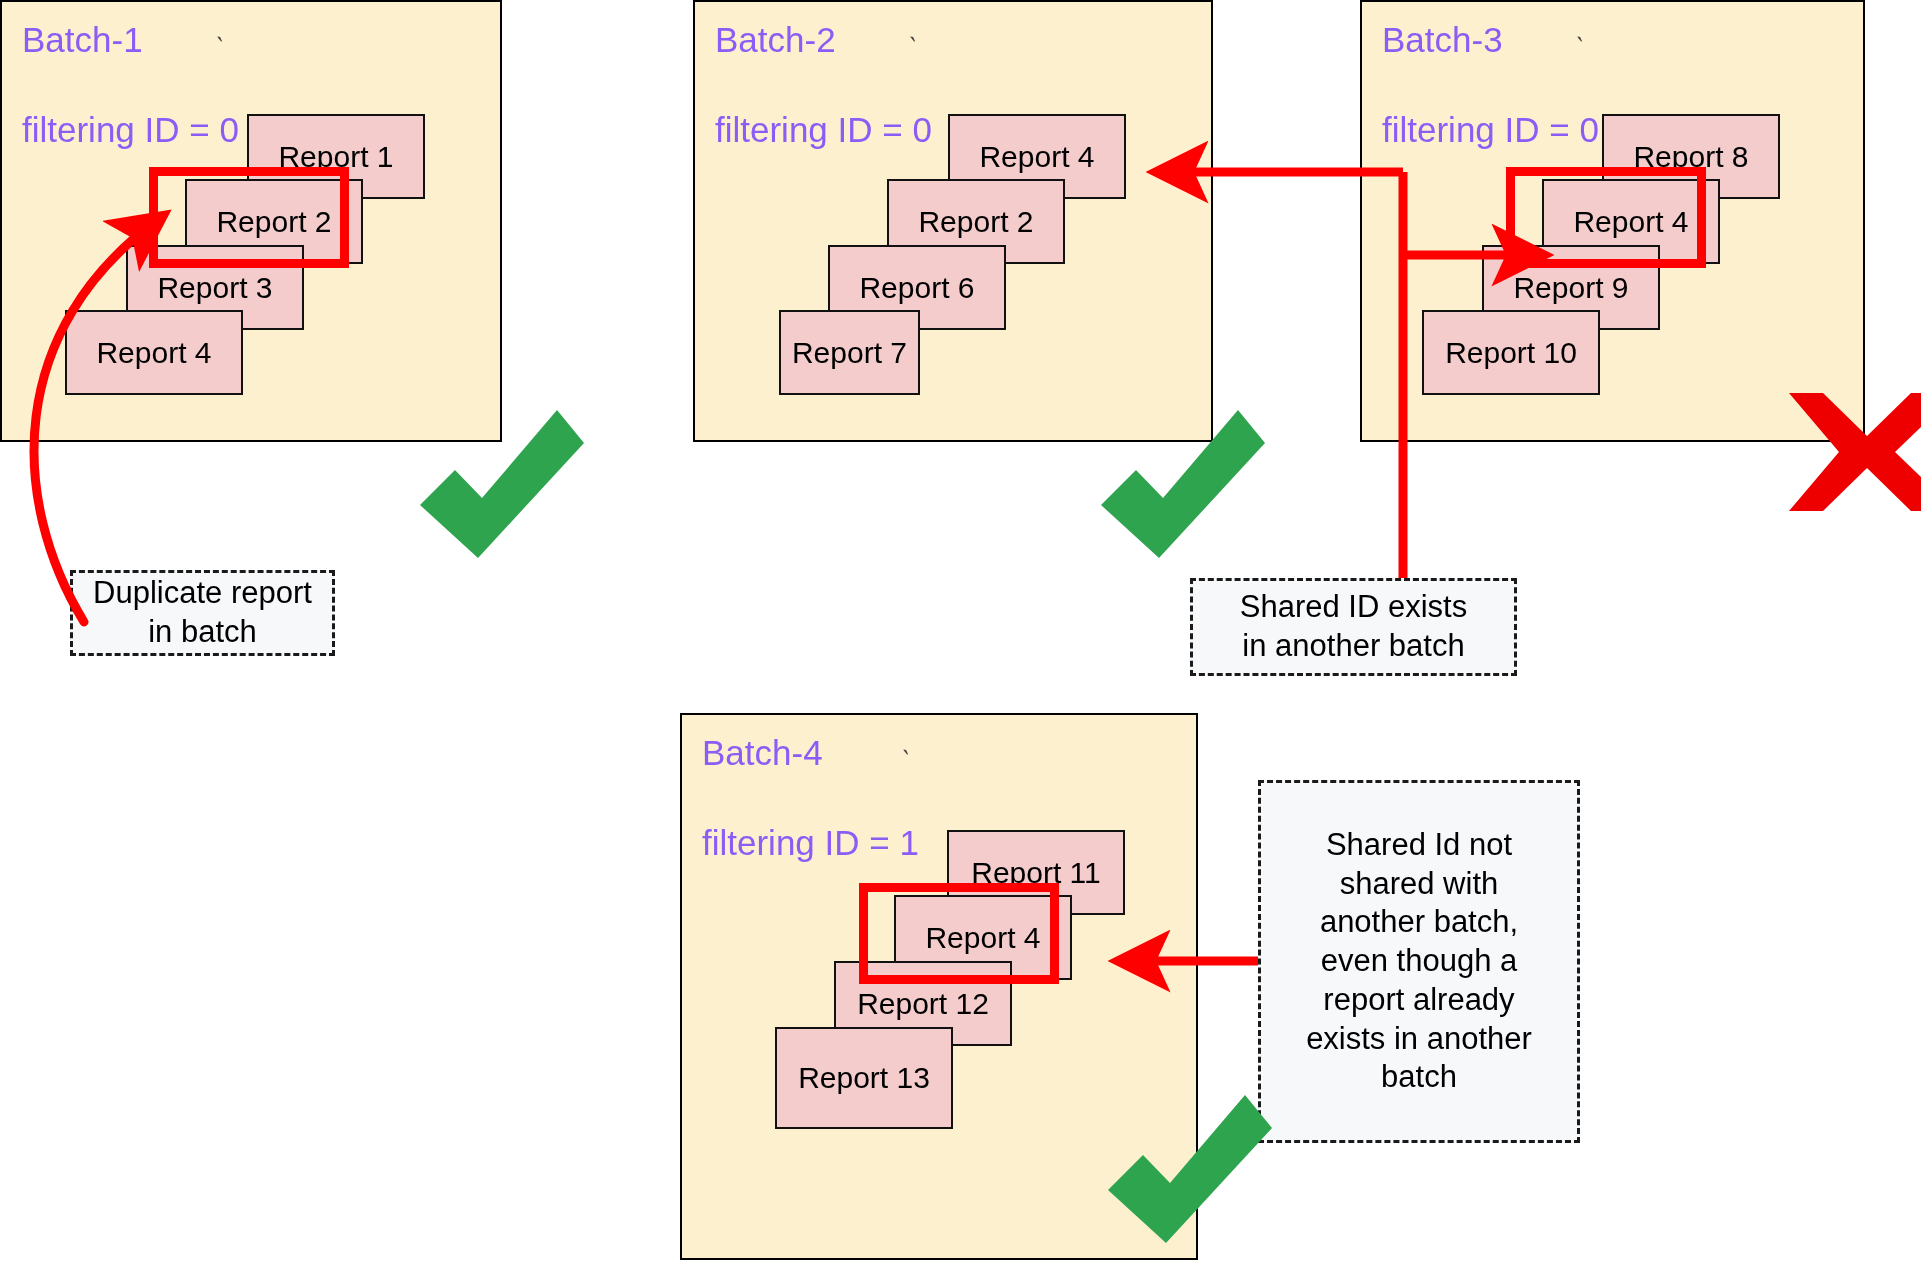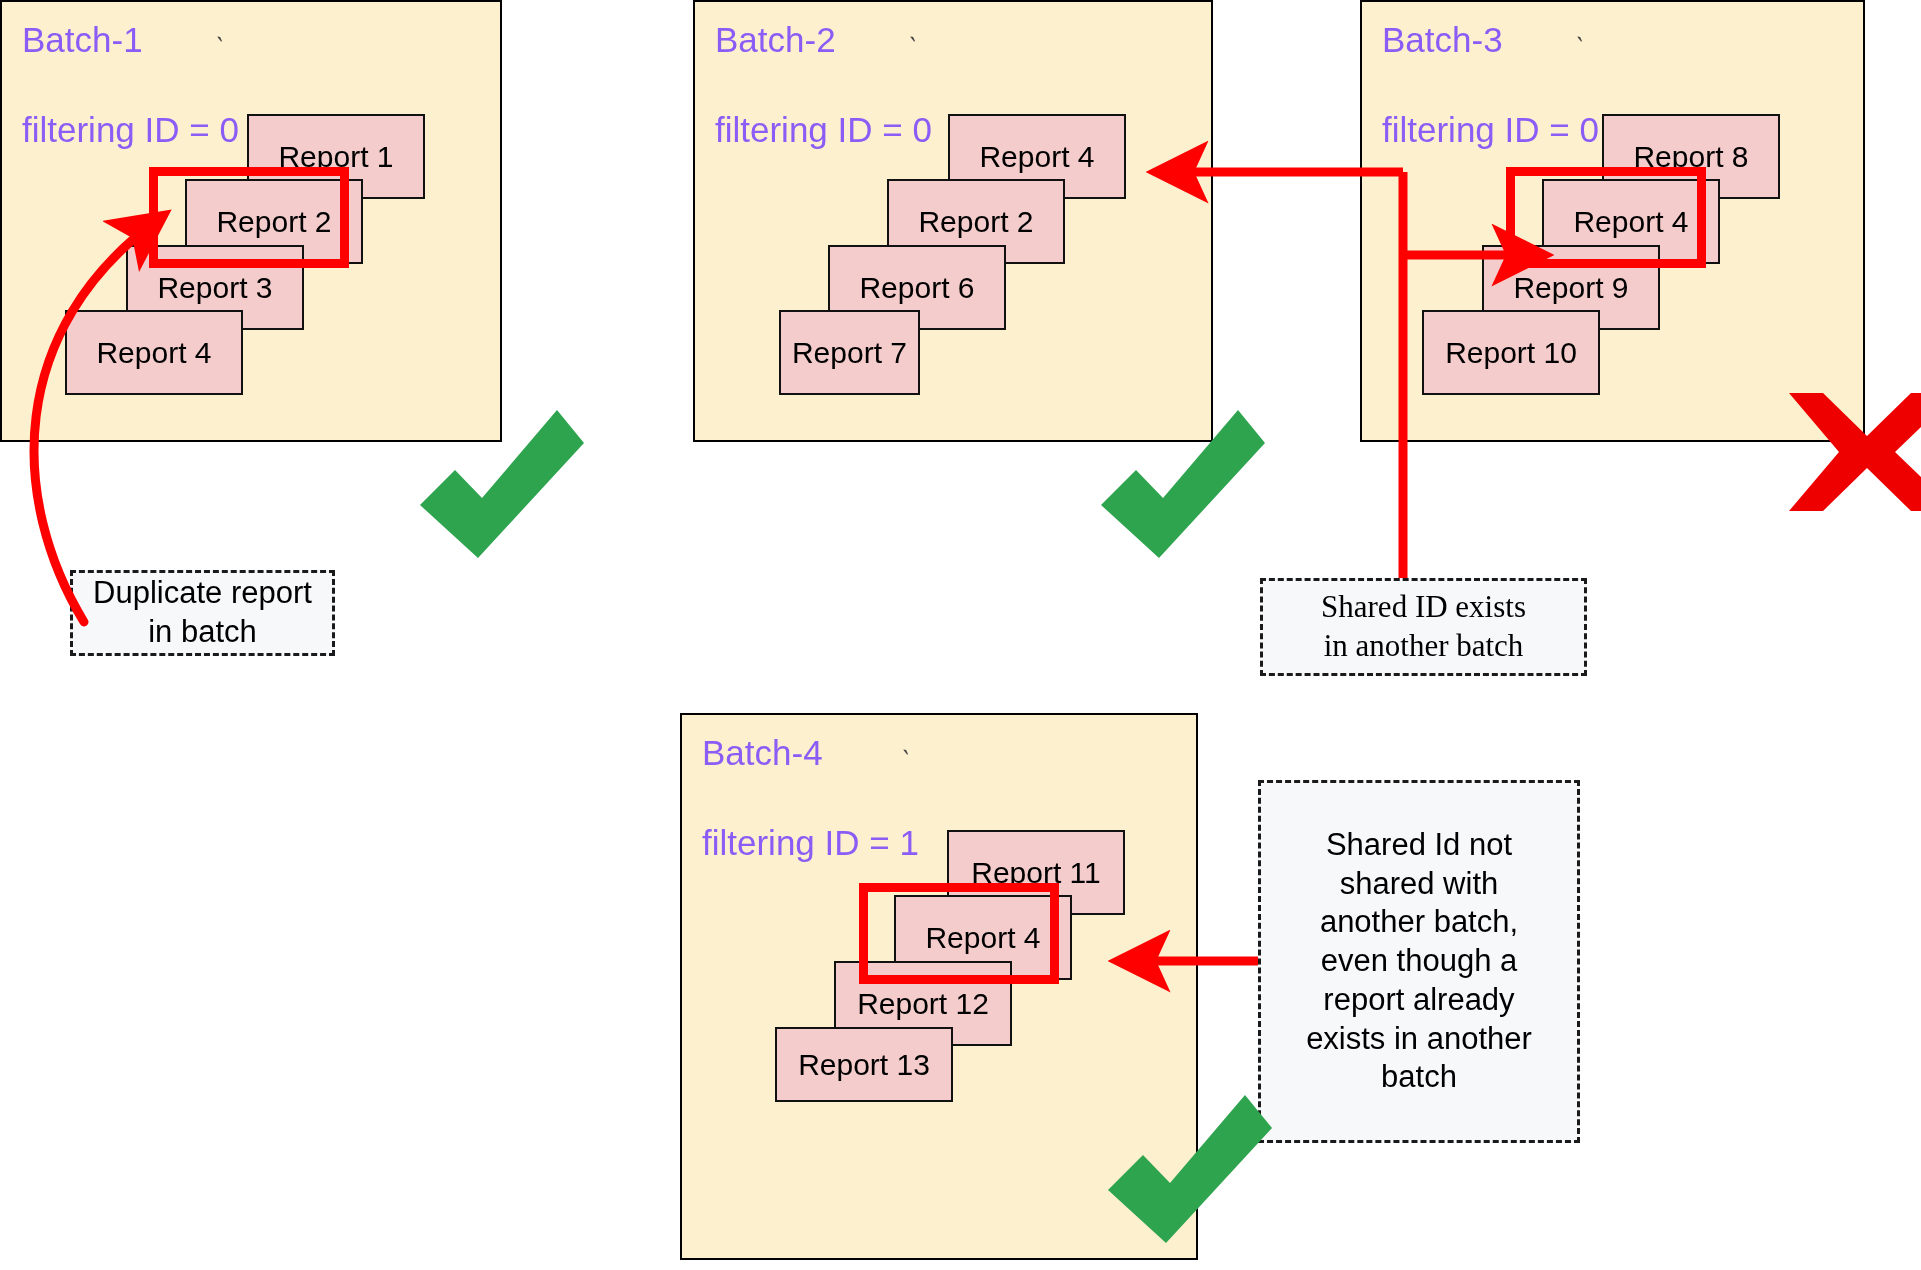--- a/index.html
+++ b/index.html
@@ -162,33 +162,33 @@
 
     <div class="report" style="left:265px; top:115px; width:178px; height:85px;">
       <span>Report 11</span>
     </div>
     <div class="report" style="left:212px; top:180px; width:178px; height:85px;">
       <span>Report 4</span>
     </div>
     <div class="report" style="left:152px; top:246px; width:178px; height:85px;">
       <span>Report 12</span>
     </div>
-    <div class="report" style="left:93px; top:312px; width:178px; height:75px;">
+    <div class="report" style="left:93px; top:312px; width:178px; height:102px;">
       <span>Report 13</span>
     </div>
 
     <div class="hl-box" style="left:177px; top:168px; width:200px; height:101px;"></div>
   </div>
 
   <div class="note" style="left:70px; top:570px; width:265px; height:86px;">
     <span>Duplicate report
 in batch</span>
   </div>
 
-  <div class="note" style="left:1260px; top:578px; width:327px; height:98px;font-family:Liberation Serif, serif;">
+  <div class="note" style="left:1190px; top:578px; width:327px; height:98px;">
     <span>Shared ID exists
 in another batch</span>
   </div>
 
   <div class="note note-wide" style="left:1258px; top:780px; width:322px; height:363px;">
     <span>Shared Id not
 shared with
 another batch,
 even though a
 report already

